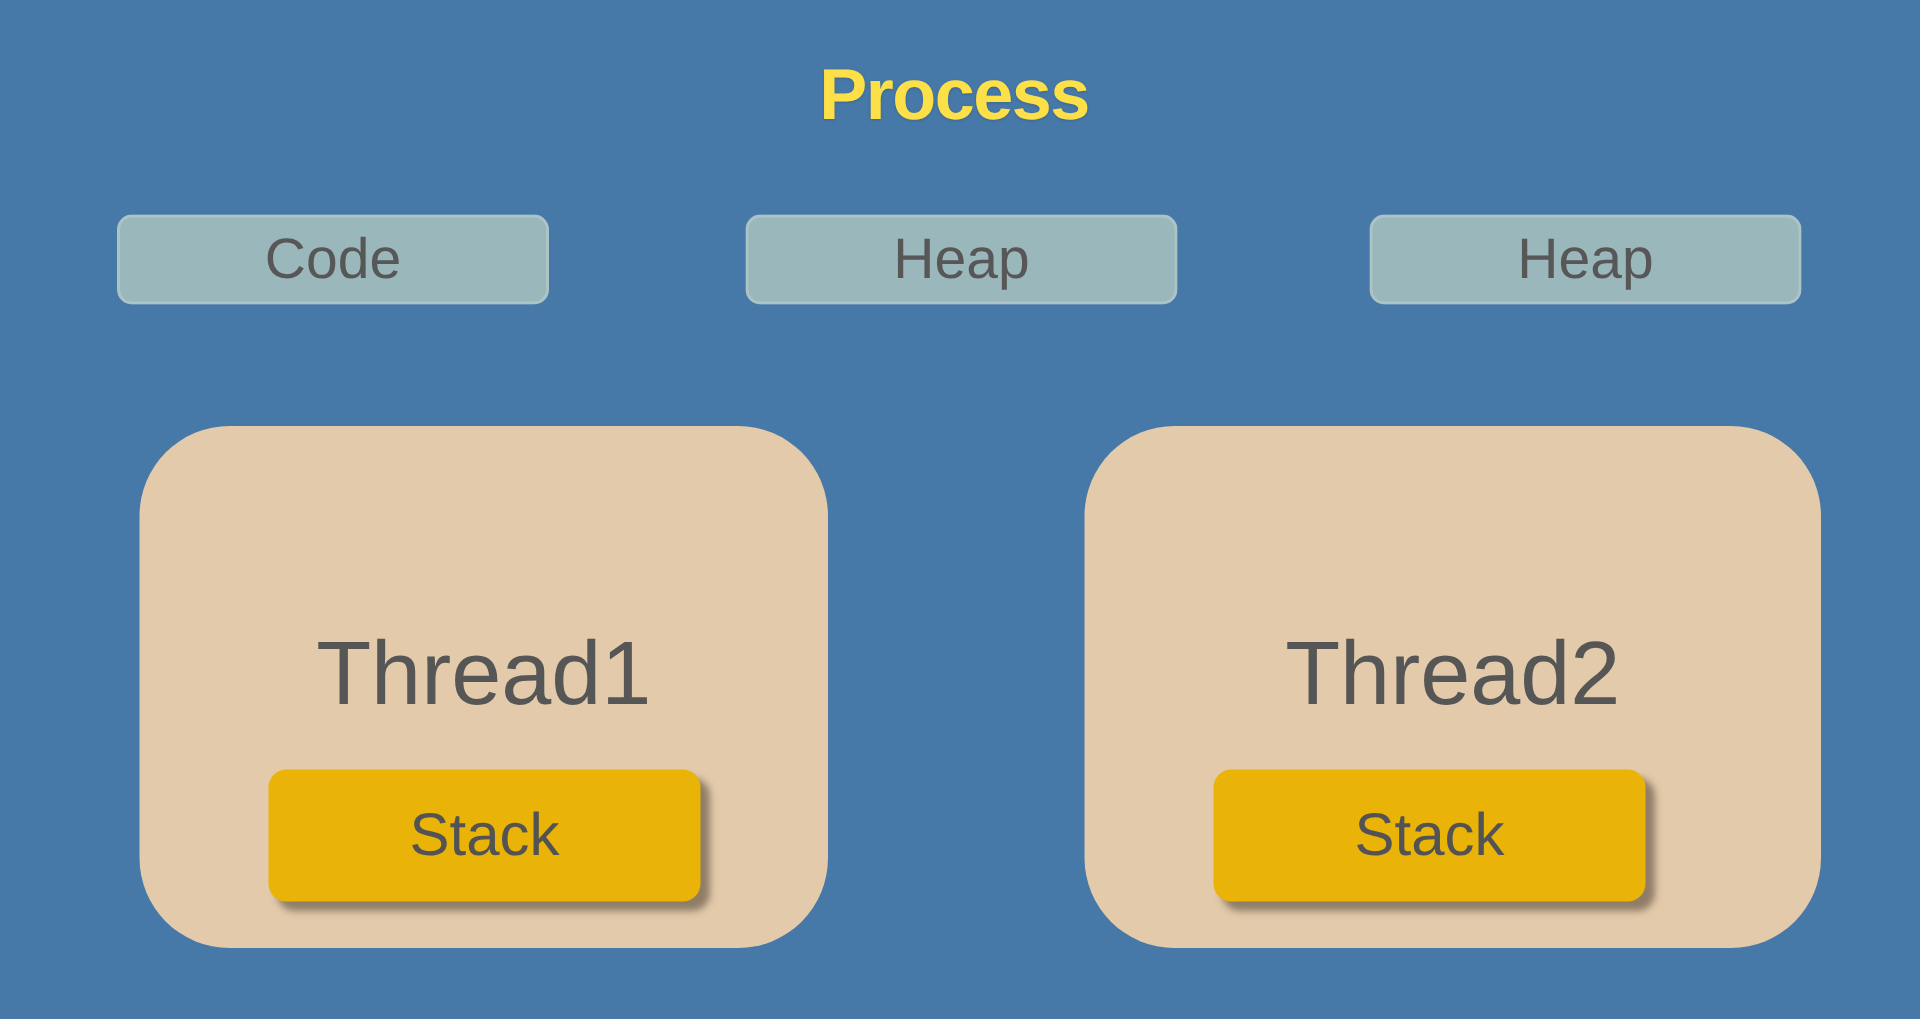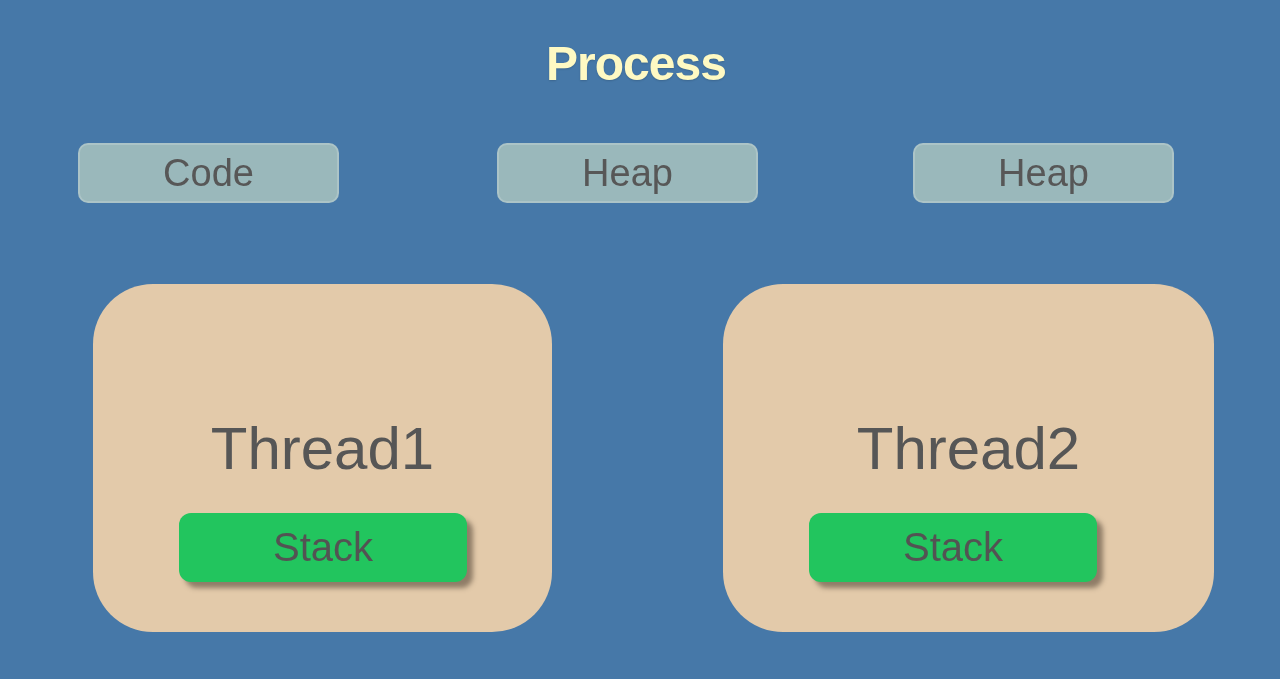--- a/index.html
+++ b/index.html
@@ -13,27 +13,27 @@
   }
   .title {
     position: absolute;
     left: 0;
     top: 36px;
     width: 1272px;
     text-align: center;
     font-size: 48px;
     font-weight: 700;
     letter-spacing: -1px;
-    color: #fef9c3;
+    color: #fde047;
     text-shadow: 0 1px 2px rgba(0,0,0,0.15);
   }
   .segment {
     position: absolute;
     top: 143px;
-    width: 261px;
+    width: 288px;
     height: 60px;
     background: #9AB8BB;
     border: 2px solid rgba(255,255,255,0.18);
     box-sizing: border-box;
     border-radius: 10px;
     display: flex;
     align-items: center;
     justify-content: center;
     font-size: 38px;
     color: #575757;
@@ -58,22 +58,22 @@
     width: 100%;
     text-align: center;
     font-size: 60px;
     color: #565656;
   }
   .stack {
     position: absolute;
     left: 86px;
     top: 229px;
     width: 288px;
-    height: 69px;
-    background: #22c55e;
+    height: 88px;
+    background: #eab308;
     border-radius: 12px;
     box-shadow: 6px 6px 5px rgba(74,62,50,0.55);
     display: flex;
     align-items: center;
     justify-content: center;
     font-size: 40px;
     color: #535353;
   }
 </style>
 </head>

